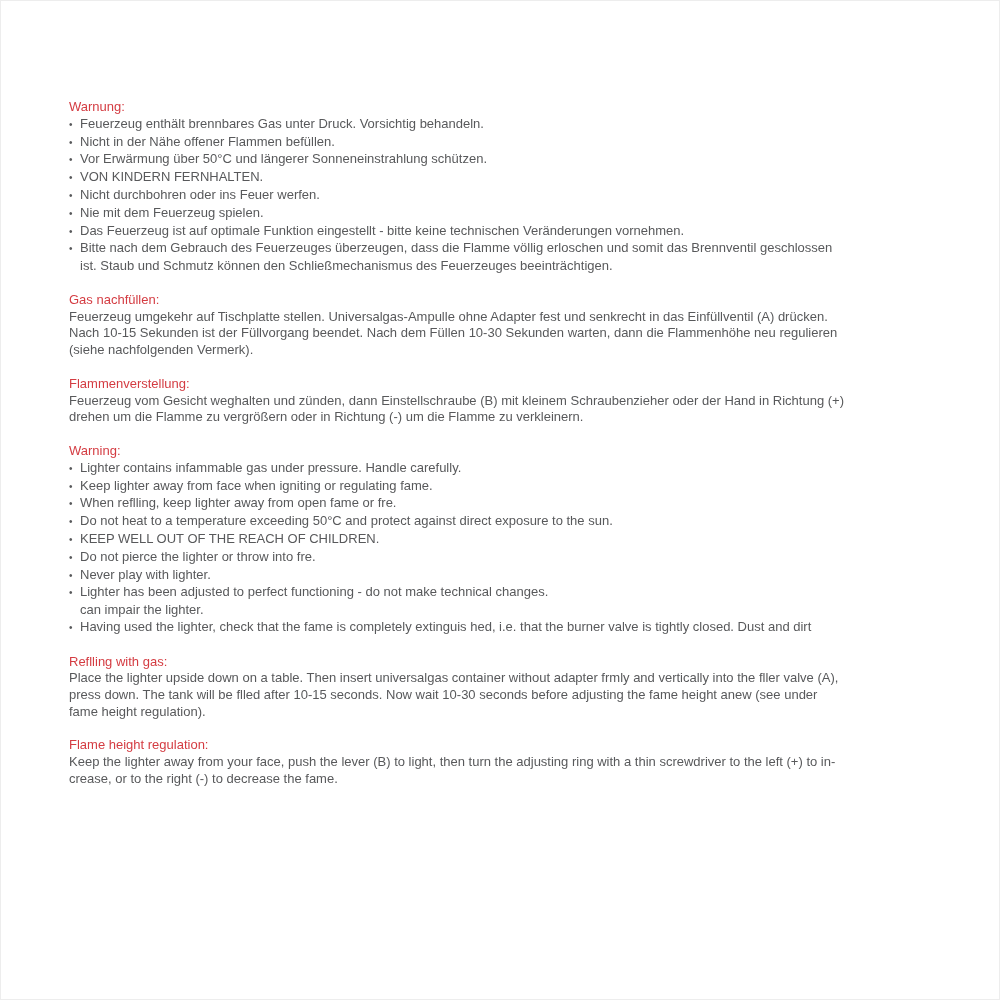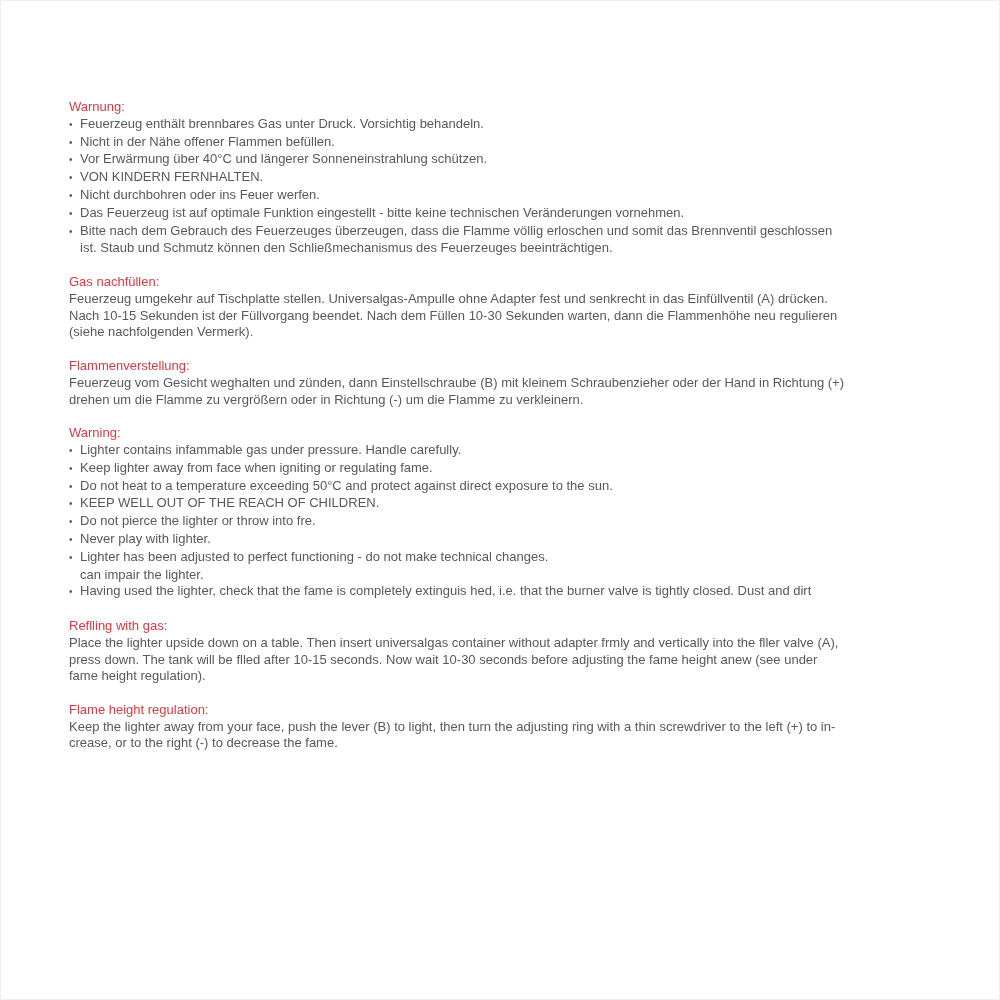--- a/index.html
+++ b/index.html
@@ -48,42 +48,44 @@
 </style>
 </head>
 <body>
 
 <div class="page">
   <div class="content">
       <section class="sec">
         <div class="heading">Warnung:</div>
         <div class="line"><span class="marker">•</span><span>Feuerzeug enthält brennbares Gas unter Druck. Vorsichtig behandeln.</span></div>
         <div class="line"><span class="marker">•</span><span>Nicht in der Nähe offener Flammen befüllen.</span></div>
-        <div class="line"><span class="marker">•</span><span>Vor Erwärmung über 40°C und längerer Sonneneinstrahlung schützen.</span></div>
+        <div class="line"><span class="marker">•</span><span>Vor Erwärmung über 50°C und längerer Sonneneinstrahlung schützen.</span></div>
         <div class="line"><span class="marker">•</span><span>VON KINDERN FERNHALTEN.</span></div>
         <div class="line"><span class="marker">•</span><span>Nicht durchbohren oder ins Feuer werfen.</span></div>
+        <div class="line"><span class="marker">•</span><span>Nie mit dem Feuerzeug spielen.</span></div>
         <div class="line"><span class="marker">•</span><span>Das Feuerzeug ist auf optimale Funktion eingestellt - bitte keine technischen Veränderungen vornehmen.</span></div>
         <div class="line"><span class="marker">•</span><span>Bitte nach dem Gebrauch des Feuerzeuges überzeugen, dass die Flamme völlig erloschen und somit das Brennventil geschlossen</span></div>
         <div class="line cont">ist. Staub und Schmutz können den Schließmechanismus des Feuerzeuges beeinträchtigen.</div>
       </section>
       <section class="sec">
         <div class="heading">Gas nachfüllen:</div>
         <div class="line">Feuerzeug umgekehr auf Tischplatte stellen. Universalgas-Ampulle ohne Adapter fest und senkrecht in das Einfüllventil (A) drücken.</div>
         <div class="line">Nach 10-15 Sekunden ist der Füllvorgang beendet. Nach dem Füllen 10-30 Sekunden warten, dann die Flammenhöhe neu regulieren</div>
         <div class="line">(siehe nachfolgenden Vermerk).</div>
       </section>
       <section class="sec">
         <div class="heading">Flammenverstellung:</div>
         <div class="line">Feuerzeug vom Gesicht weghalten und zünden, dann Einstellschraube (B) mit kleinem Schraubenzieher oder der Hand in Richtung (+)</div>
         <div class="line">drehen um die Flamme zu vergrößern oder in Richtung (-) um die Flamme zu verkleinern.</div>
       </section>
       <section class="sec">
         <div class="heading">Warning:</div>
         <div class="line"><span class="marker">•</span><span>Lighter contains infammable gas under pressure. Handle carefully.</span></div>
         <div class="line"><span class="marker">•</span><span>Keep lighter away from face when igniting or regulating fame.</span></div>
+        <div class="line"><span class="marker">•</span><span>When reflling, keep lighter away from open fame or fre.</span></div>
         <div class="line"><span class="marker">•</span><span>Do not heat to a temperature exceeding 50°C and protect against direct exposure to the sun.</span></div>
         <div class="line"><span class="marker">•</span><span>KEEP WELL OUT OF THE REACH OF CHILDREN.</span></div>
         <div class="line"><span class="marker">•</span><span>Do not pierce the lighter or throw into fre.</span></div>
         <div class="line"><span class="marker">•</span><span>Never play with lighter.</span></div>
         <div class="line"><span class="marker">•</span><span>Lighter has been adjusted to perfect functioning - do not make technical changes.</span></div>
         <div class="line cont">can impair the lighter.</div>
         <div class="line"><span class="marker">•</span><span>Having used the lighter, check that the fame is completely extinguis hed, i.e. that the burner valve is tightly closed. Dust and dirt</span></div>
       </section>
       <section class="sec">
         <div class="heading">Reflling with gas:</div>

